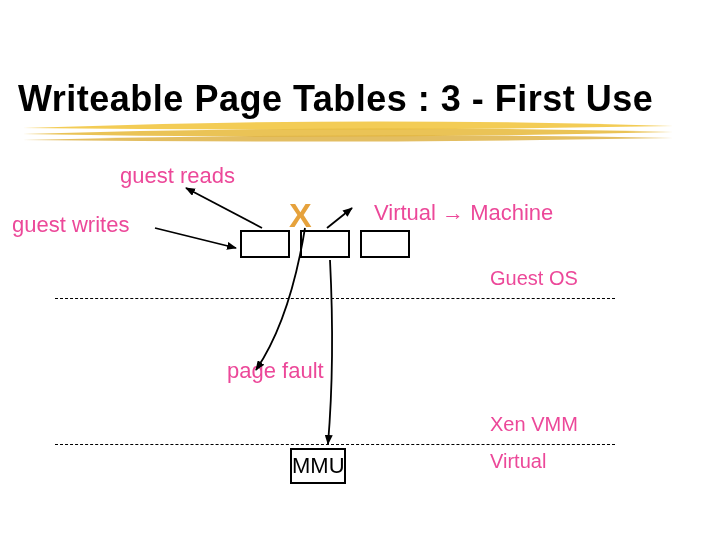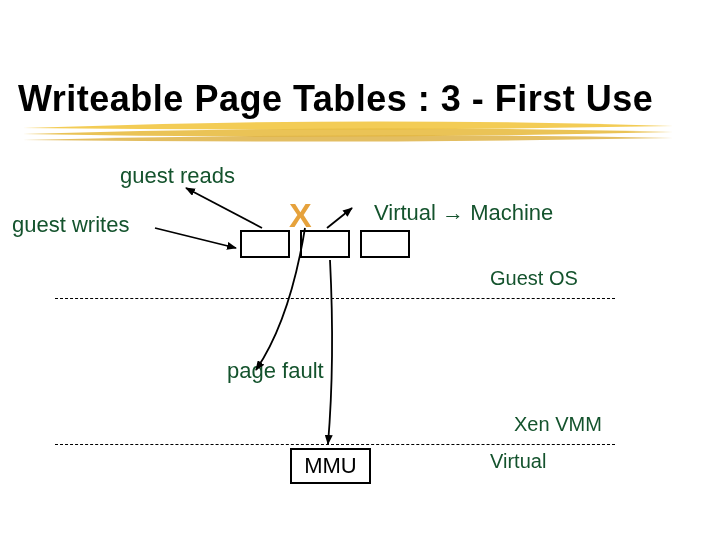--- a/index.html
+++ b/index.html
@@ -24,21 +24,21 @@
   .underline {
     position: absolute;
     top: 118px;
     left: 18px;
     width: 660px;
     height: 28px;
   }
   .label {
     position: absolute;
     font-size: 22px;
-    color: #14532d;
+    color: #ec4899;
   }
   .label-big {
     font-size: 20px;
   }
   .box {
     position: absolute;
     border: 2px solid #000;
     background: #fff;
   }
   .x-mark {
@@ -69,28 +69,28 @@
   <path d="M5 10 Q 330 -2 655 8 Q 330 14 5 10 Z" fill="#f2c94c" opacity="0.95"></path>
   <path d="M5 16 Q 330 6 655 14 Q 330 22 5 16 Z" fill="#e6b838" opacity="0.85"></path>
   <path d="M5 22 Q 330 14 655 20 Q 330 26 5 22 Z" fill="#d9a82e" opacity="0.75"></path>
 </svg>
 
 <div class="label" style="top:163px; left:120px;">guest reads</div>
 <div class="label" style="top:212px; left:12px;">guest writes</div>
 <div class="label" style="top:200px; left:374px;">Virtual → Machine</div>
 <div class="label" style="top:358px; left:215px;margin-left:12px;">page fault</div>
 <div class="label label-big" style="top:267px; left:490px;">Guest OS</div>
-<div class="label label-big" style="top:413px; left:490px;margin-left:24px;">Xen VMM</div>
+<div class="label label-big" style="top:413px; left:490px;">Xen VMM</div>
 <div class="label label-big" style="top:450px; left:490px;">Virtual</div>
 
 <div class="box" style="top:230px; left:240px; width:50px; height:28px;"></div>
 <div class="box" style="top:230px; left:300px; width:50px; height:28px;"></div>
 <div class="box" style="top:230px; left:360px; width:50px; height:28px;"></div>
 
-<div class="box" style="top:448px; left:290px; width:81px; height:36px; text-align:center; line-height:32px; font-size:22px;">MMU</div>
+<div class="box" style="top:448px; left:290px; width:56px; height:36px; text-align:right; line-height:32px; font-size:22px;">MMU</div>
 
 <div class="x-mark" style="top:196px; left:289px;">X</div>
 
 <div class="dashline" style="top:298px; left:55px; width:560px;"></div>
 <div class="dashline" style="top:444px; left:55px; width:560px;"></div>
 
 <svg class="arrows">
   <defs>
     <marker id="arrowhead" markerWidth="10" markerHeight="8" refX="9" refY="4" orient="auto" markerUnits="userSpaceOnUse">
       <path d="M0,0 L10,4 L0,8 Z" fill="#000"></path>

